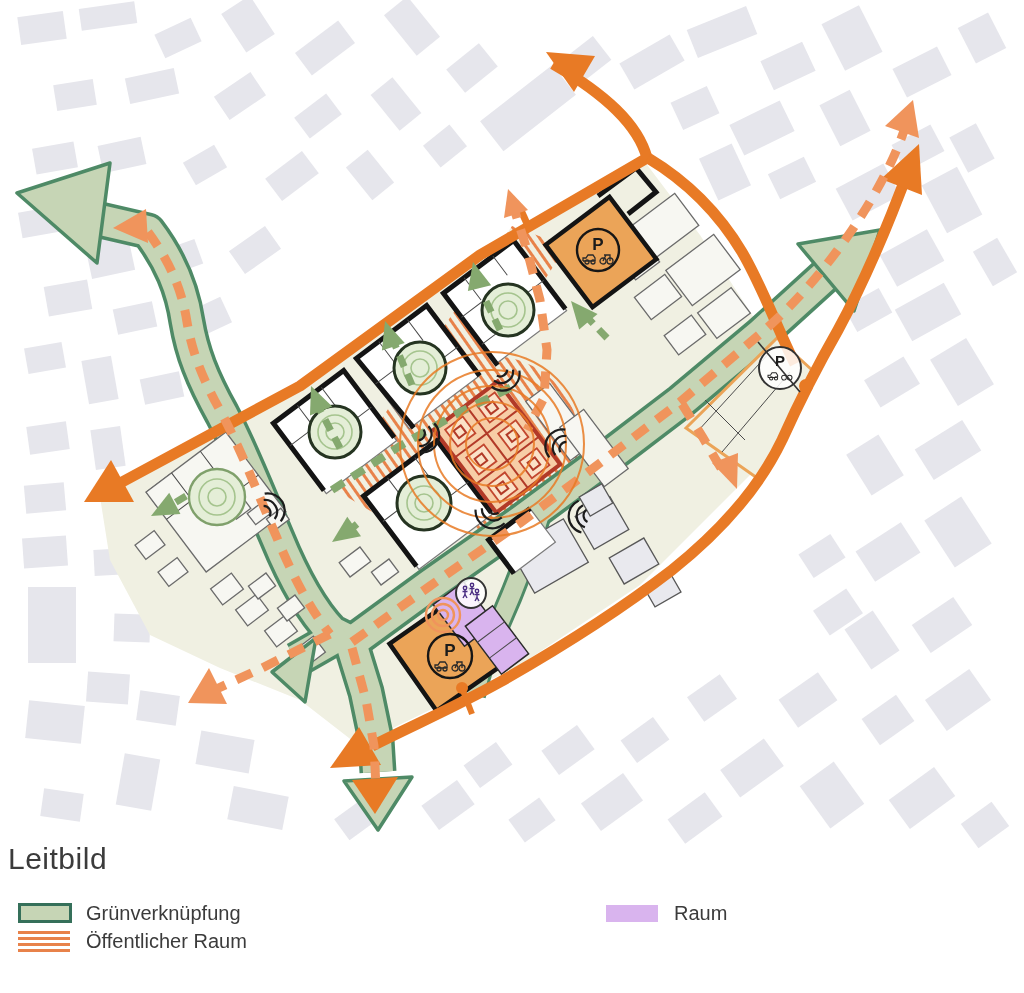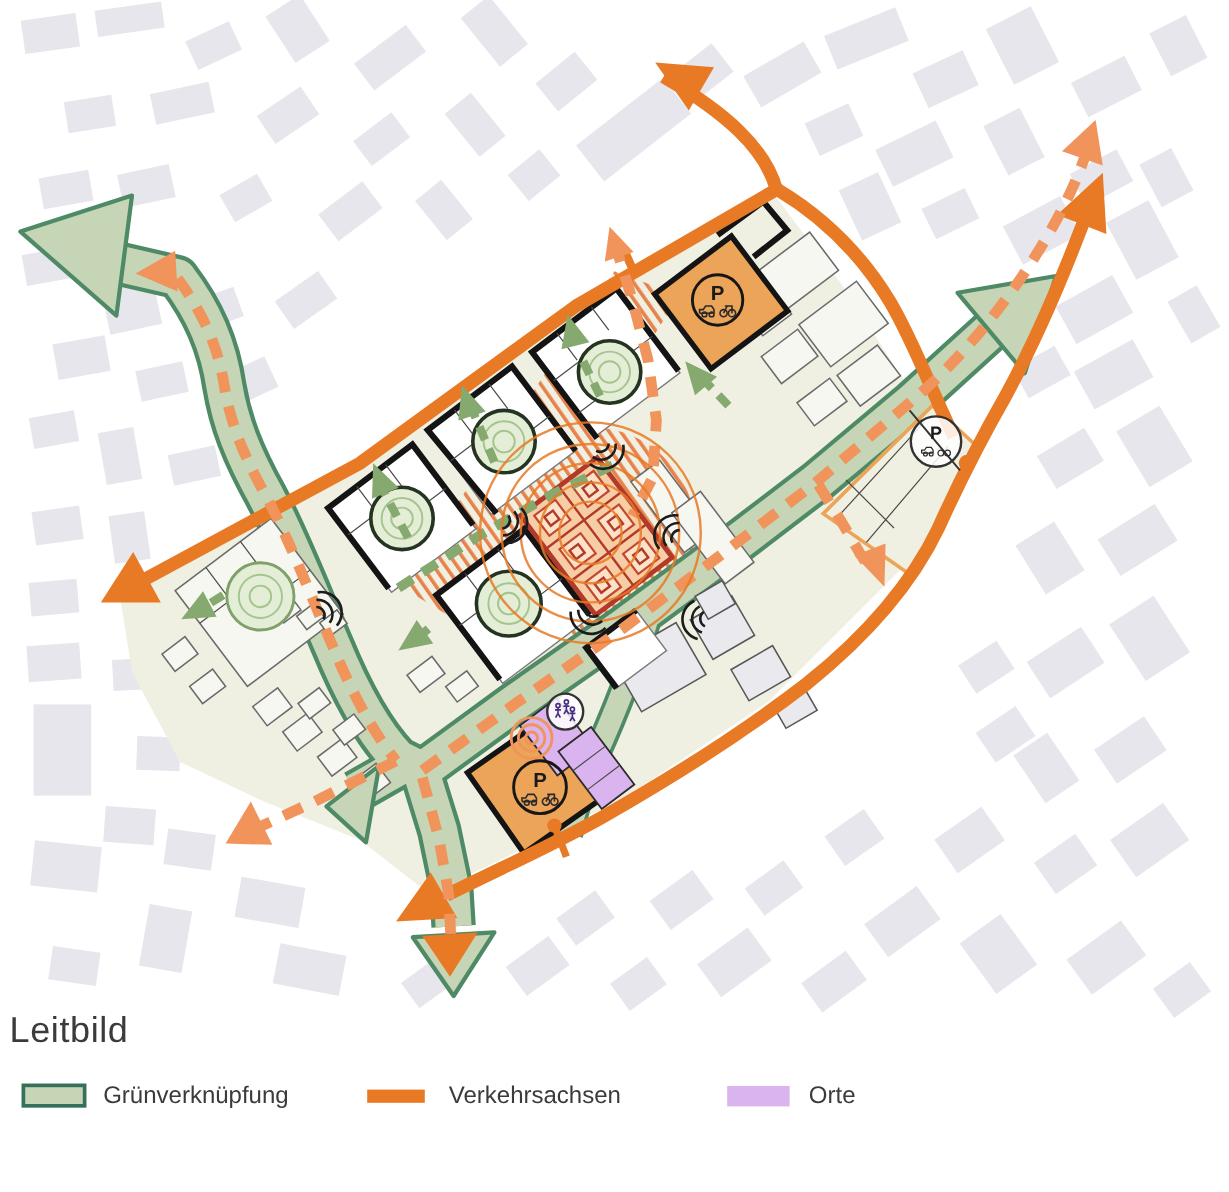--- a/index.html
+++ b/index.html
@@ -456,34 +456,39 @@
 <div class="legend">
   <div class="lg-title">Leitbild</div>
 
   <div class="col col1">
     <div class="lg-row">
       <span class="lg-ic">
             <span class="sw-green"></span>
           </span>
       <span class="lg-lab">Grünverknüpfung</span>
     </div>
-  </div>
-
-  <div class="col col2">
     <div class="lg-row">
       <span class="lg-ic">
-            <span class="sw-bar"></span>
+            <span class="sw-lines">
+              <div></div>
+              <div></div>
+              <div></div>
+              <div></div>
+            </span>
           </span>
-      <span class="lg-lab">Verkehrsachsen</span>
+      <span class="lg-lab">Öffentlicher Raum</span>
     </div>
+  </div>
+
+  <div class="col col2">
   </div>
 
   <div class="col col3">
     <div class="lg-row">
       <span class="lg-ic">
             <span class="sw-kita"></span>
           </span>
-      <span class="lg-lab">Orte</span>
+      <span class="lg-lab">Raum</span>
     </div>
   </div>
 </div>
 
 </div>
 
 </body></html>

